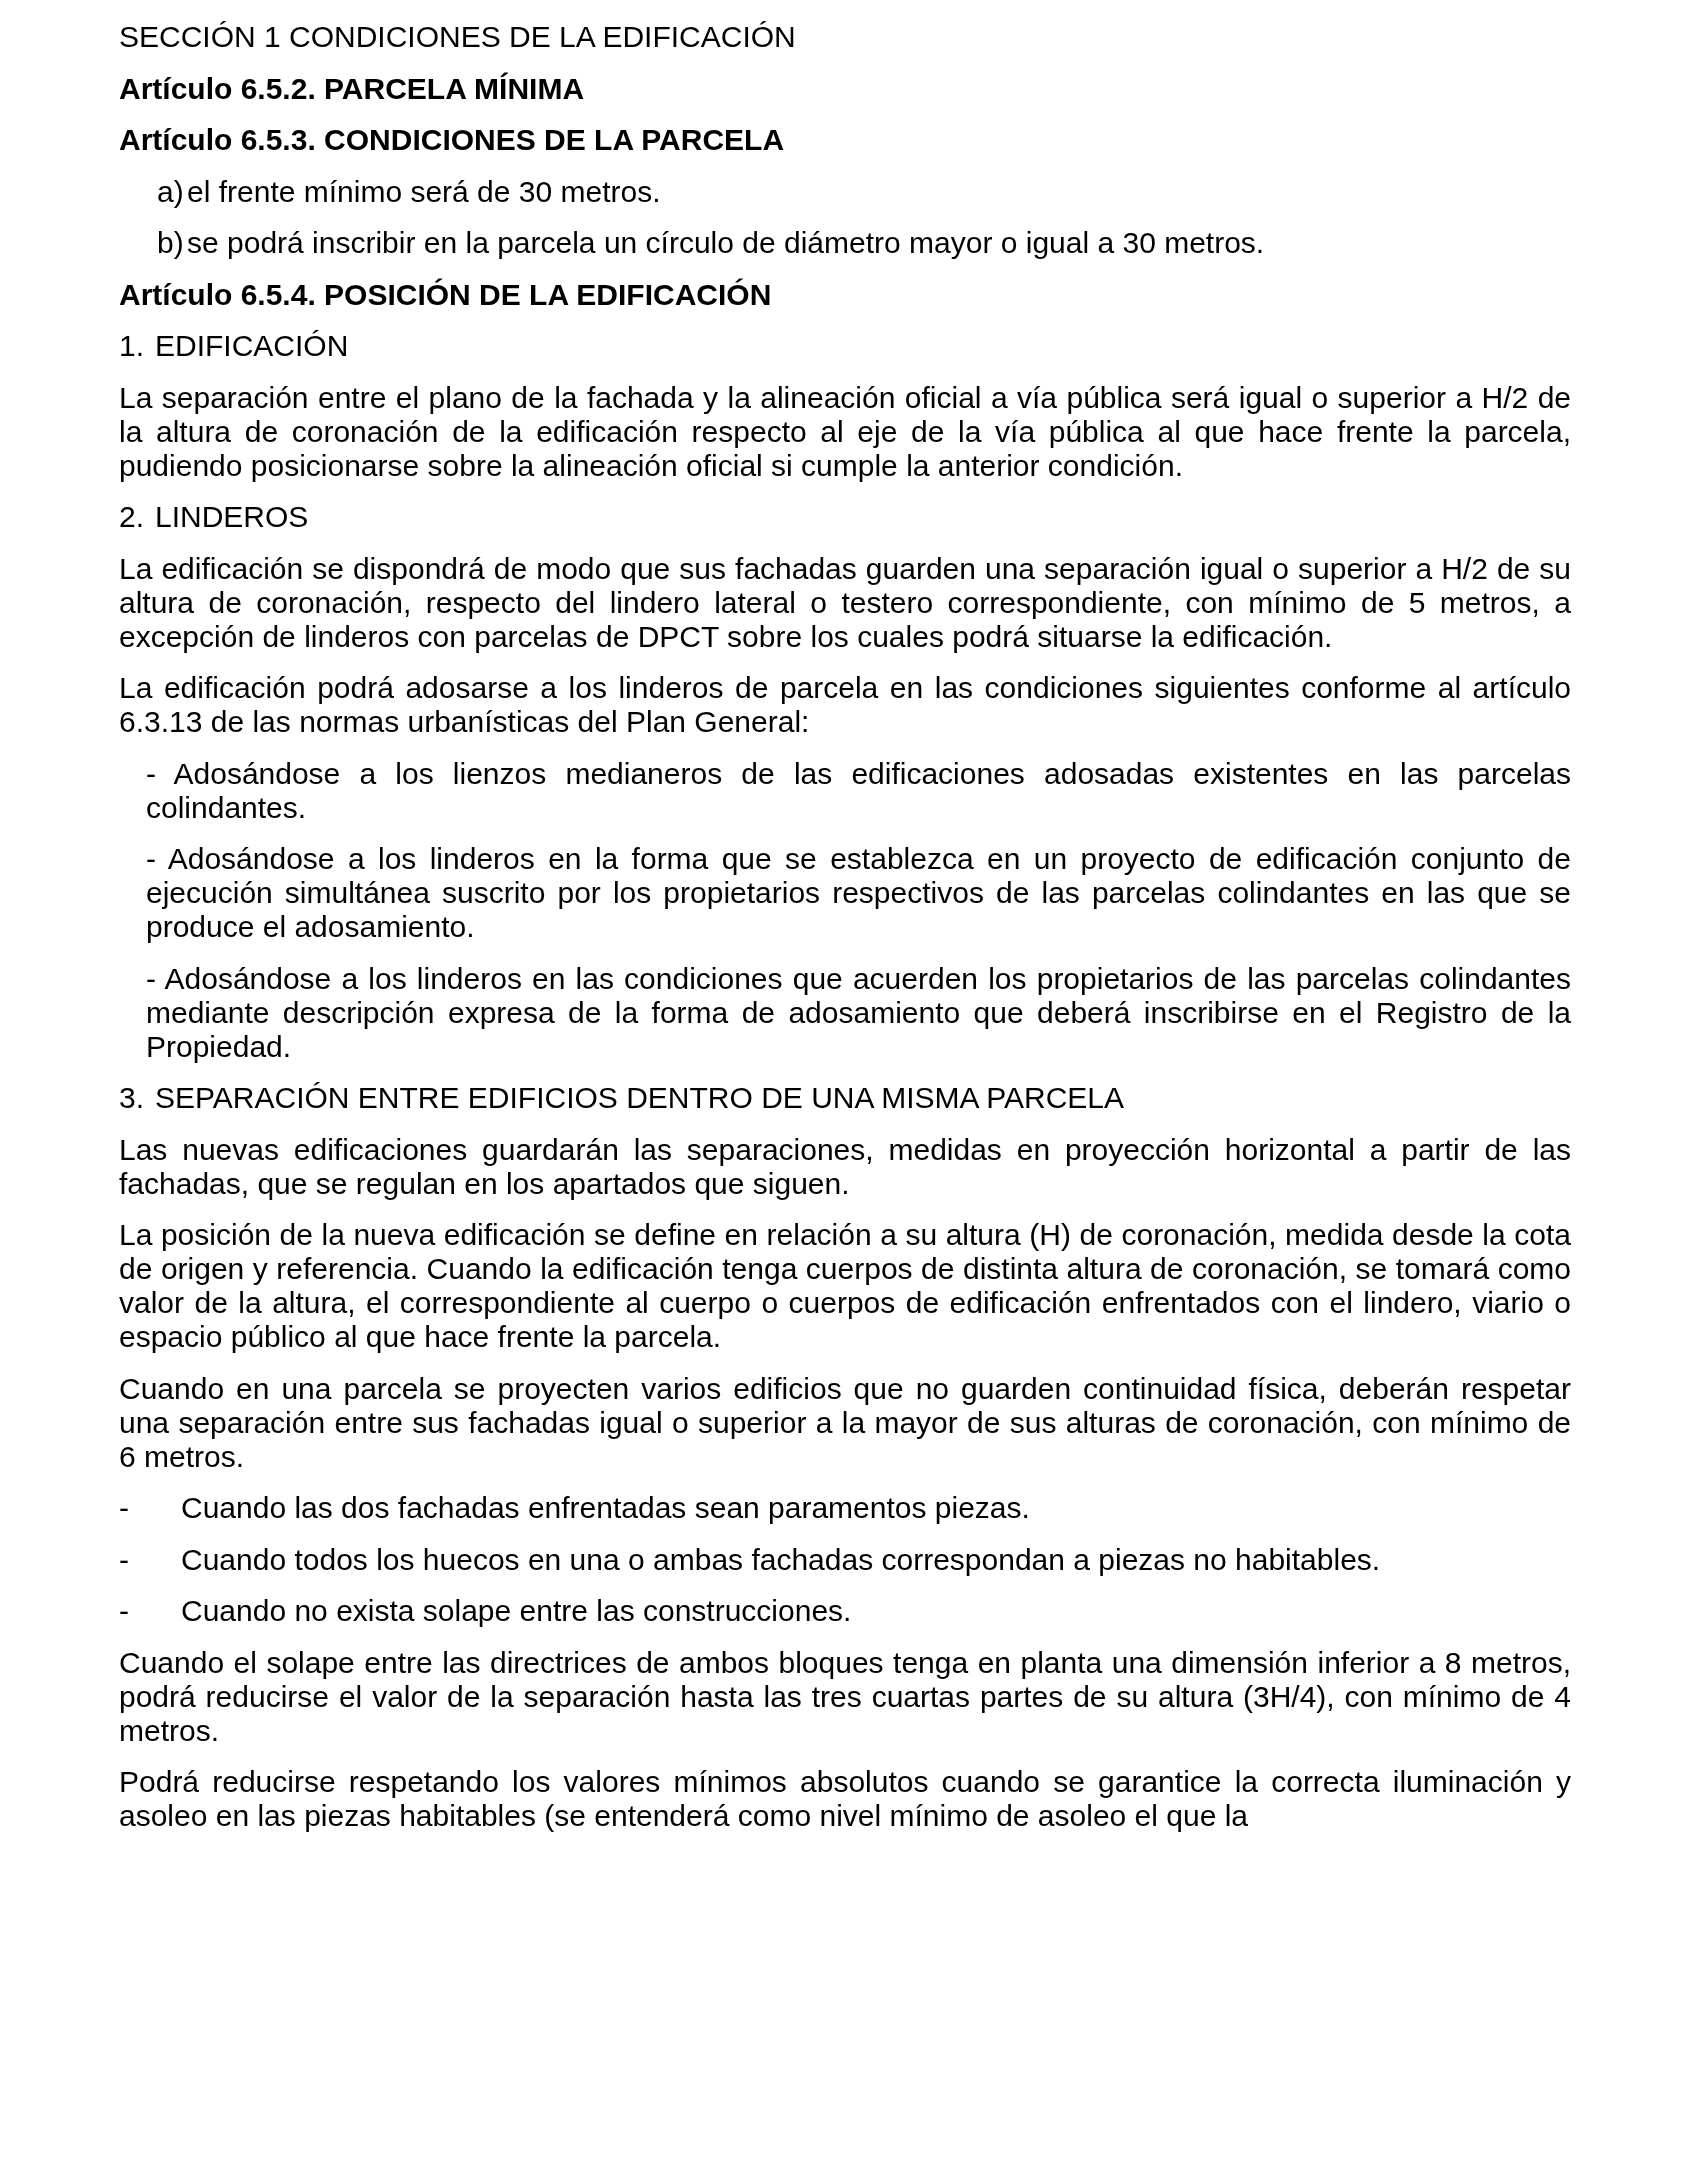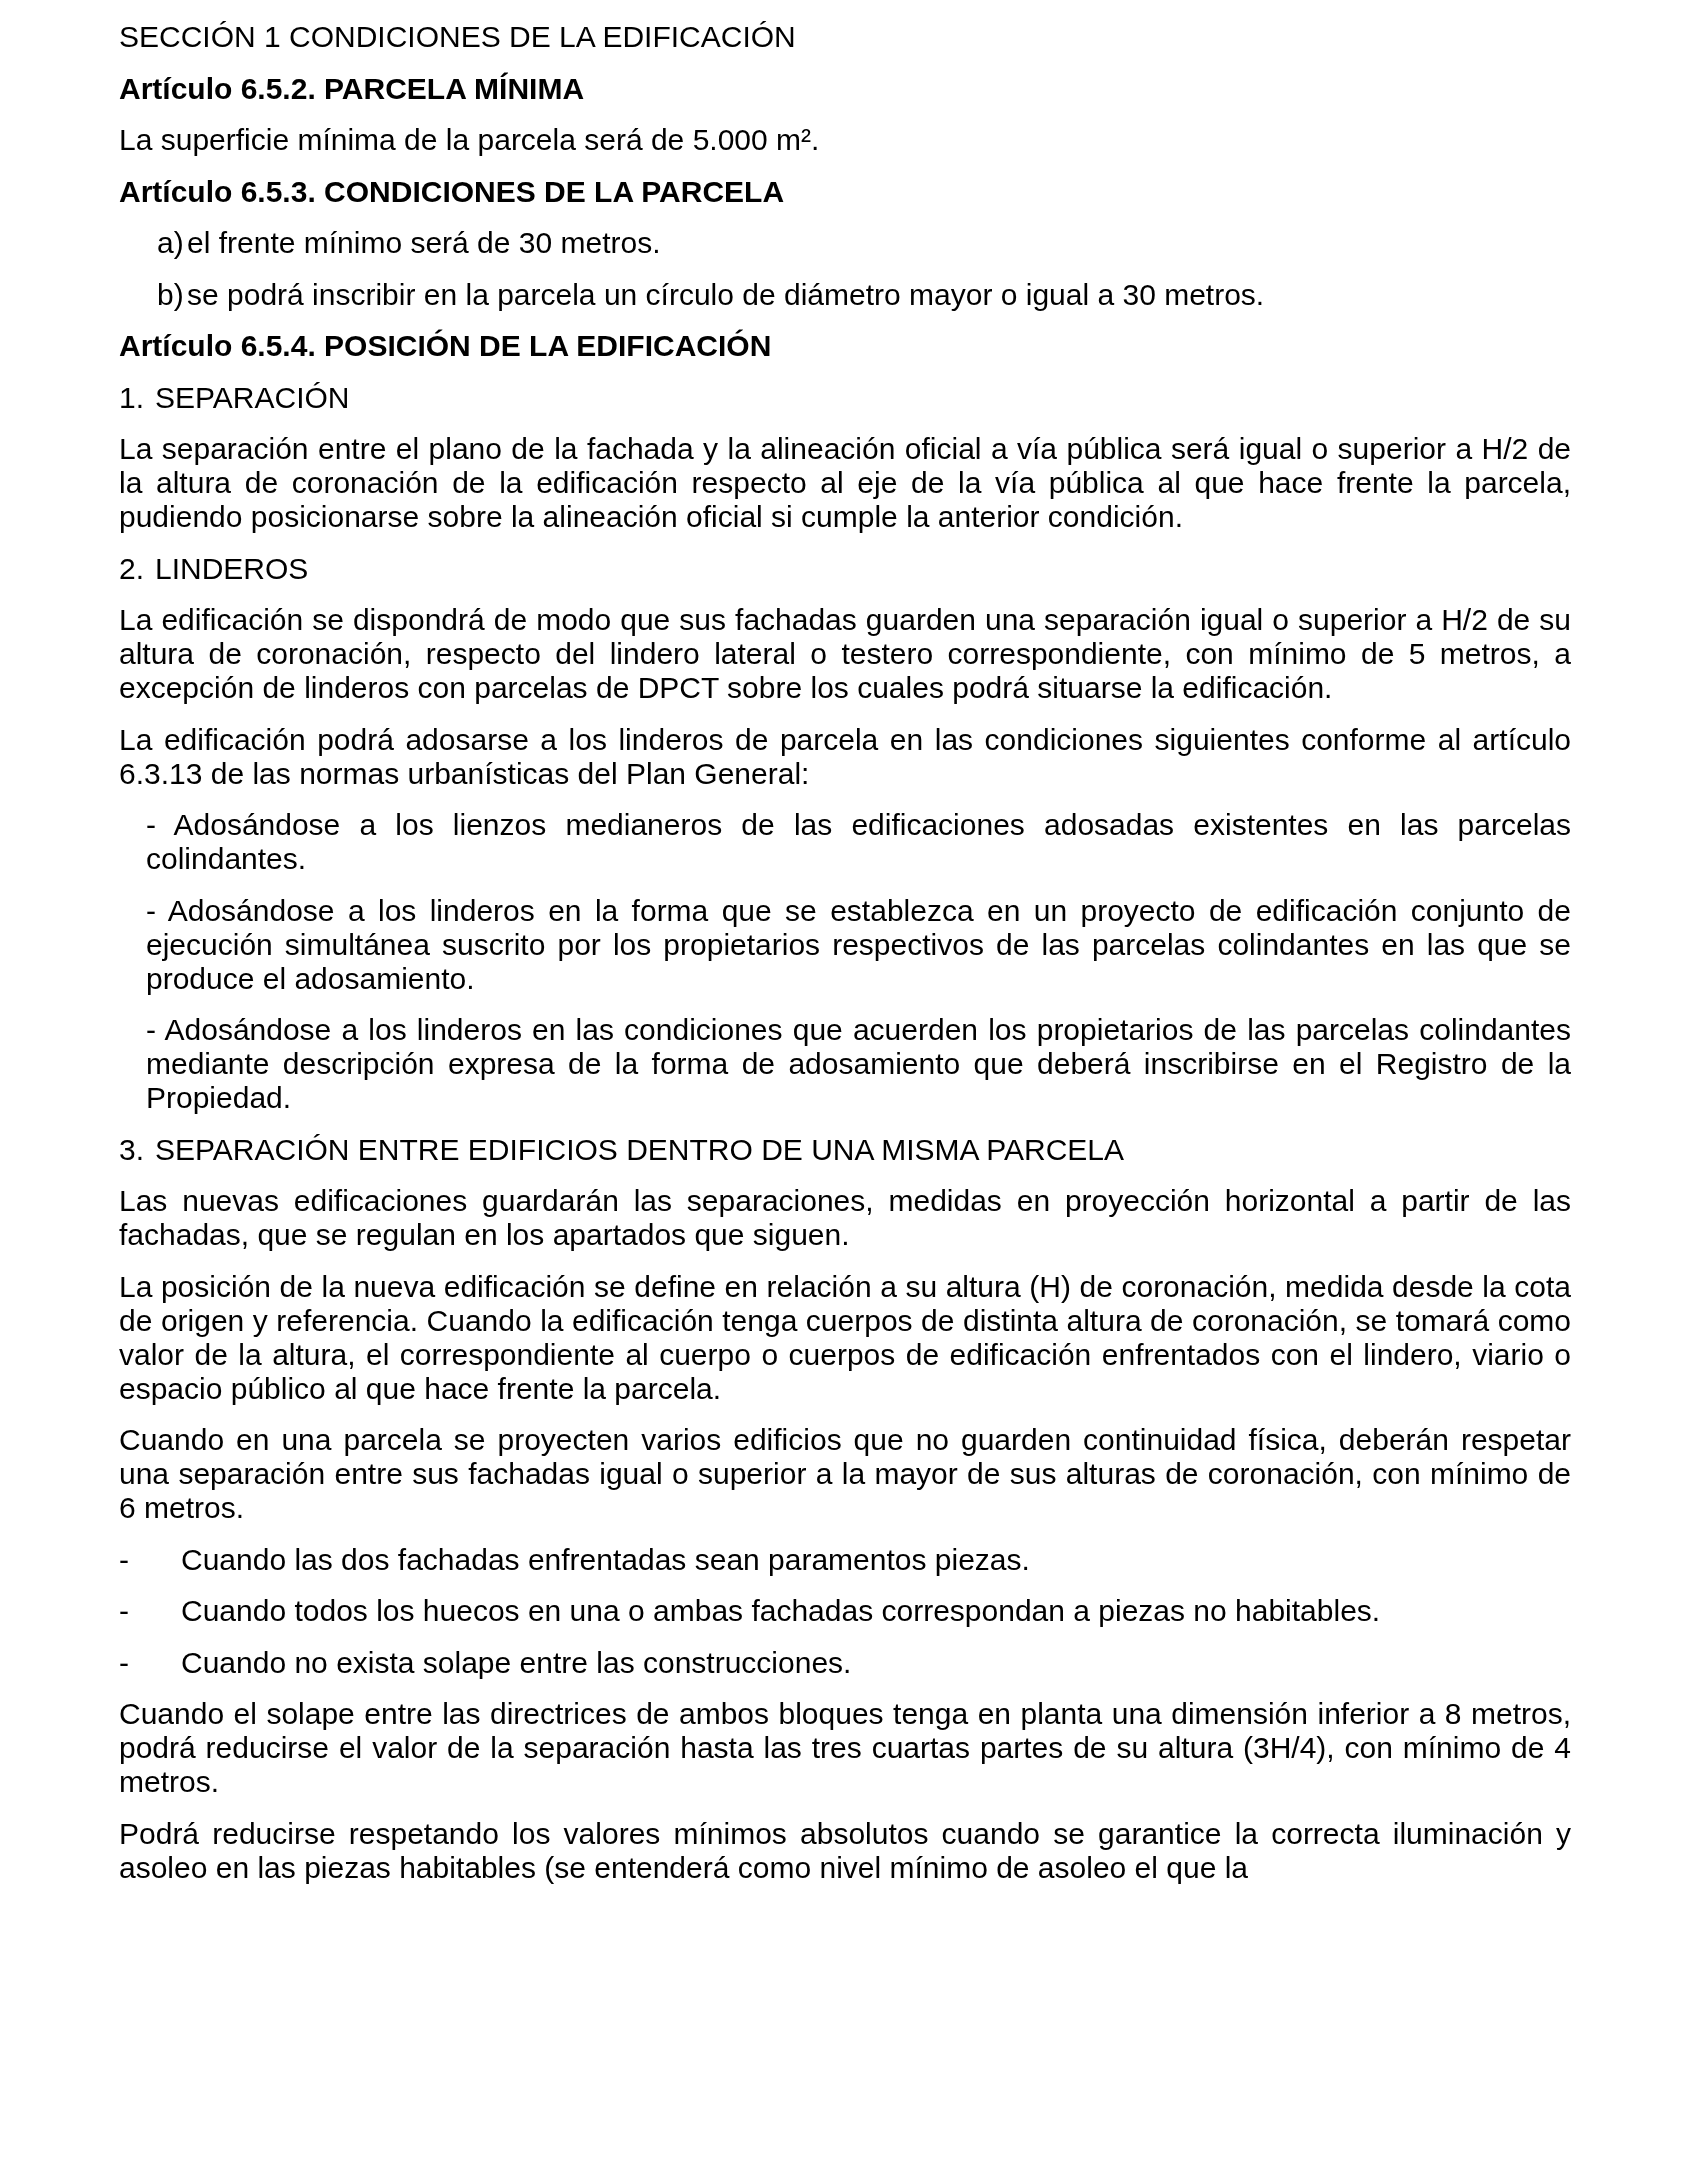--- a/index.html
+++ b/index.html
@@ -34,40 +34,39 @@
 </style>
 </head>
 <body>
 
 <div class="page">
 
   <h1 class="block section-heading">SECCIÓN 1 CONDICIONES DE LA EDIFICACIÓN</h1>
 
   <h2 class="block article-heading">Artículo 6.5.2. PARCELA MÍNIMA</h2>
 
-  <p class="block justify">La superficie mínima de la parcela será de 5.000 m².</p>
 
   <h2 class="block article-heading">Artículo 6.5.3. CONDICIONES DE LA PARCELA</h2>
 
 
   <div class="block alpha-item">
     <span class="marker">a)</span>
     <span class="item-text">el frente mínimo será de 30 metros.</span>
   </div>
 
   <div class="block alpha-item">
     <span class="marker">b)</span>
     <span class="item-text">se podrá inscribir en la parcela un círculo de diámetro mayor o igual a 30 metros.</span>
   </div>
 
   <h2 class="block article-heading">Artículo 6.5.4. POSICIÓN DE LA EDIFICACIÓN</h2>
 
   <div class="block num-heading">
     <span class="marker">1.</span>
-    <span class="item-text">SEPARACIÓN</span>
+    <span class="item-text">EDIFICACIÓN</span>
   </div>
 
   <p class="block justify">La separación entre el plano de la fachada y la alineación oficial a vía pública será igual o superior a H/2 de la altura de coronación de la edificación respecto al eje de la vía pública al que hace frente la parcela, pudiendo posicionarse sobre la alineación oficial si cumple la anterior condición.</p>
 
 
   <div class="block num-heading">
     <span class="marker">2.</span>
     <span class="item-text">LINDEROS</span>
   </div>
 

